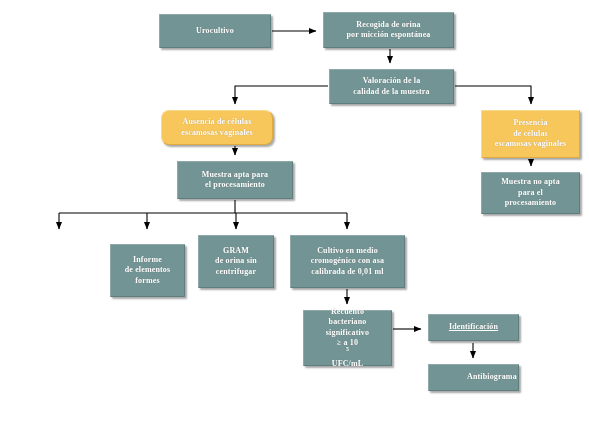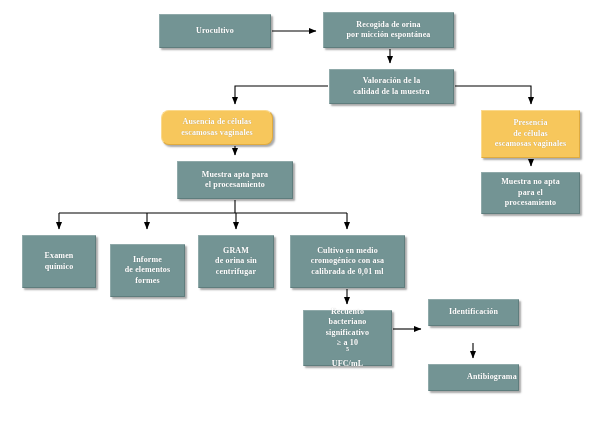--- a/index.html
+++ b/index.html
@@ -131,43 +131,40 @@
   </div>
 
   <div class="node teal" style="left:177px; top:161px; width:116px; height:38px;">
     <span>Muestra apta para<br>el procesamiento</span>
   </div>
 
   <div class="node teal" style="left:481px; top:172px; width:99px; height:42px;">
     <span>Muestra no apta<br>para el<br>procesamiento</span>
   </div>
 
-  <div class="node teal" style="left:22px; top:235px; width:74px; height:53px;">
-    <span>Examen<br>químico</span>
-  </div>
 
   <div class="node teal" style="left:110px; top:244px; width:75px; height:53px;">
     <span>Informe<br>de elementos<br>formes</span>
   </div>
 
   <div class="node teal" style="left:198px; top:235px; width:76px; height:53px;">
     <span>GRAM<br>de orina sin<br>centrifugar</span>
   </div>
 
   <div class="node teal" style="left:290px; top:235px; width:115px; height:53px;">
     <span>Cultivo en medio<br>cromogénico con asa<br>calibrada de 0,01 ml</span>
   </div>
 
   <div class="node teal" style="left:303px; top:310px; width:89px; height:56px;">
     <span>
       <span>Recuento<br>bacteriano<br>significativo<br>≥ a 10</span><sup>5</sup><span> UFC/mL</span>
     </span>
   </div>
 
-  <div class="node teal" style="left:428px; top:299px; width:91px; height:27px;">
+  <div class="node teal" style="left:428px; top:314px; width:91px; height:27px;text-decoration:underline;">
     <span>Identificación</span>
   </div>
 
   <div class="node teal" style="left:428px; top:364px; width:91px; height:27px;padding-left:38px;">
     <span>Antibiograma</span>
   </div>
 
 </div>
 
 </body></html>

